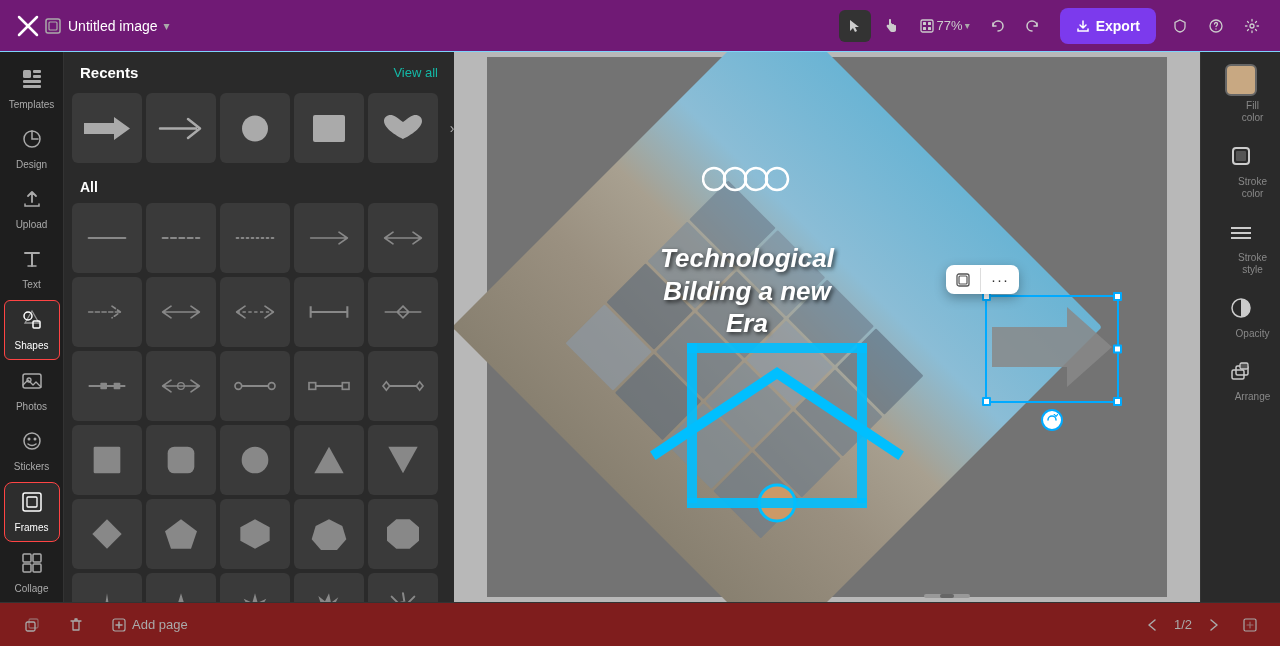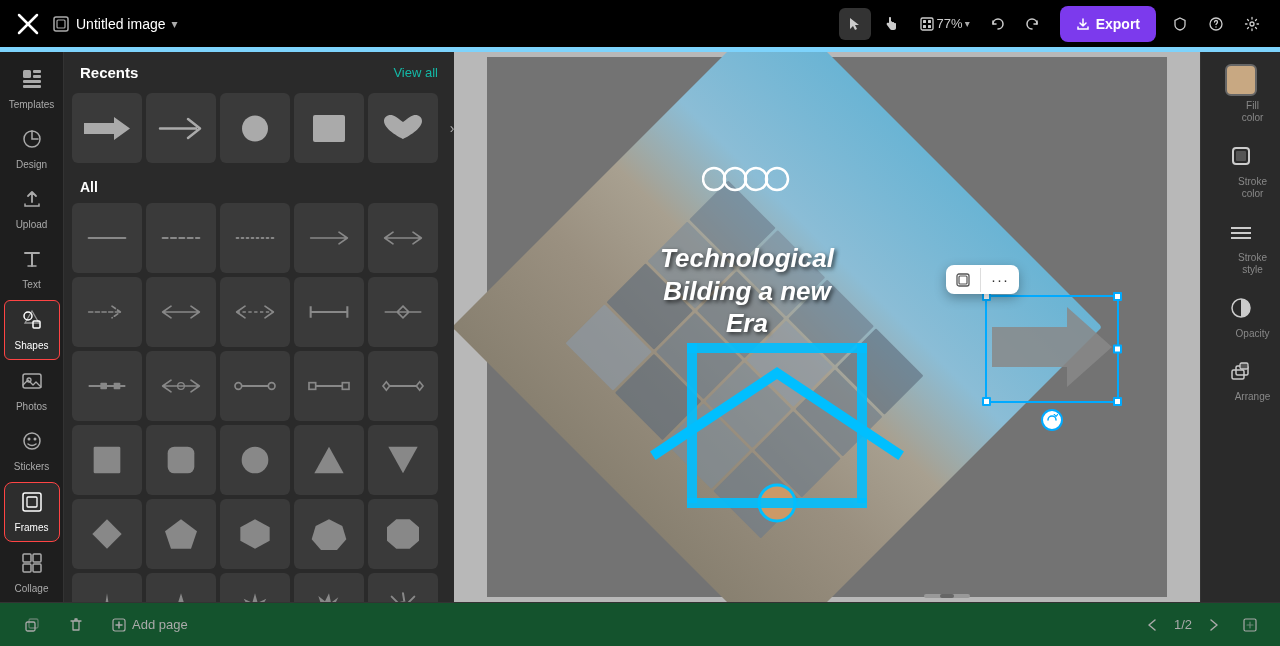--- a/index.html
+++ b/index.html
@@ -1,19 +1,19 @@
 <!DOCTYPE html>
 <html><head>
   <meta charset="utf-8">
   <style>
     * { box-sizing: border-box; margin: 0; padding: 0; }
     body { font-family: -apple-system, BlinkMacSystemFont, 'Segoe UI', sans-serif; background: #1e1e1e; color: #fff; display: flex; flex-direction: column; height: 646px; width: 1280px; overflow: hidden; }
 
     
-    .header { height: 52px; background: #000000; display: flex; align-items: center; padding: 0 12px; gap: 8px; border-bottom: 5px solid #7dd3fc; flex-shrink: 0; }
+    .header { height: 52px; background: #701a75; display: flex; align-items: center; padding: 0 12px; border-bottom: 1px solid #7dd3fc; flex-shrink: 0; }
     .header-logo { width: 32px; height: 32px; display: flex; align-items: center; justify-content: center; color: #fff; font-size: 18px; cursor: pointer; }
     .header-title { display: flex; align-items: center; gap: 6px; flex: 1; }
     .header-tools { display: flex; align-items: center; gap: 4px; }
     .header-tool-btn { width: 32px; height: 32px; display: flex; align-items: center; justify-content: center; border-radius: 6px; cursor: pointer; color: #ccc; font-size: 14px; }
     .header-tool-btn.active { background: #333; }
     .zoom-btn { display: flex; align-items: center; gap: 2px; padding: 0 8px; height: 32px; border-radius: 6px; cursor: pointer; color: #ccc; font-size: 13px; }
     .undo-redo { display: flex; gap: 2px; }
     .export-btn { background: #7c3aed; color: #fff; border: none; border-radius: 8px; padding: 0 16px; height: 36px; font-size: 14px; font-weight: 600; cursor: pointer; display: flex; align-items: center; gap: 6px; margin-left: 8px; }
     .header-right-icons { display: flex; align-items: center; gap: 4px; margin-left: 4px; }
     .header-right-icon { width: 32px; height: 32px; display: flex; align-items: center; justify-content: center; cursor: pointer; color: #ccc; font-size: 15px; border-radius: 6px; }
@@ -53,21 +53,21 @@
     
     .canvas-area { flex: 1; background: #b0b0b0; display: flex; align-items: center; justify-content: center; position: relative; overflow: hidden; }
     .canvas { width: 680px; height: 540px; background: #d0d0d0; position: relative; display: flex; align-items: center; justify-content: center; }
 
     
     .context-menu { position: absolute; top: 208px; right: 130px; background: #fff; border-radius: 8px; display: flex; align-items: center; gap: 0; box-shadow: 0 4px 12px rgba(0,0,0,0.3); overflow: hidden; }
     .context-menu-btn { padding: 6px 10px; cursor: pointer; color: #333; font-size: 13px; display: flex; align-items: center; }
     .context-menu-sep { width: 1px; height: 24px; background: #ddd; }
 
     
-    .bottom-bar { height: 44px; background: #14532d; display: flex; align-items: center; padding: 0 16px; gap: 12px; border-top: 1px solid #333; flex-shrink: 0; }
+    .bottom-bar { height: 44px; background: #7f1d1d; display: flex; align-items: center; padding: 0 16px; gap: 12px; border-top: 1px solid #333; flex-shrink: 0; }
     .bottom-btn { display: flex; align-items: center; gap: 6px; cursor: pointer; color: #aaa; font-size: 13px; padding: 4px 8px; border-radius: 6px; }
     .bottom-spacer { flex: 1; }
     .page-nav { display: flex; align-items: center; gap: 8px; color: #aaa; font-size: 13px; }
     .page-nav-btn { width: 28px; height: 28px; display: flex; align-items: center; justify-content: center; cursor: pointer; border-radius: 4px; color: #aaa; }
 
     
     .right-panel { width: 80px; background: #2a2a2a; display: flex; flex-direction: column; align-items: center; padding: 12px 8px; gap: 16px; border-left: 1px solid #333; flex-shrink: 0; }
     .right-panel-item { display: flex; flex-direction: column; align-items: center; gap: 4px; cursor: pointer; }
     .right-panel-label { font-size: 10px; color: #888; text-align: center; margin-left: 24px; }
   </style>

